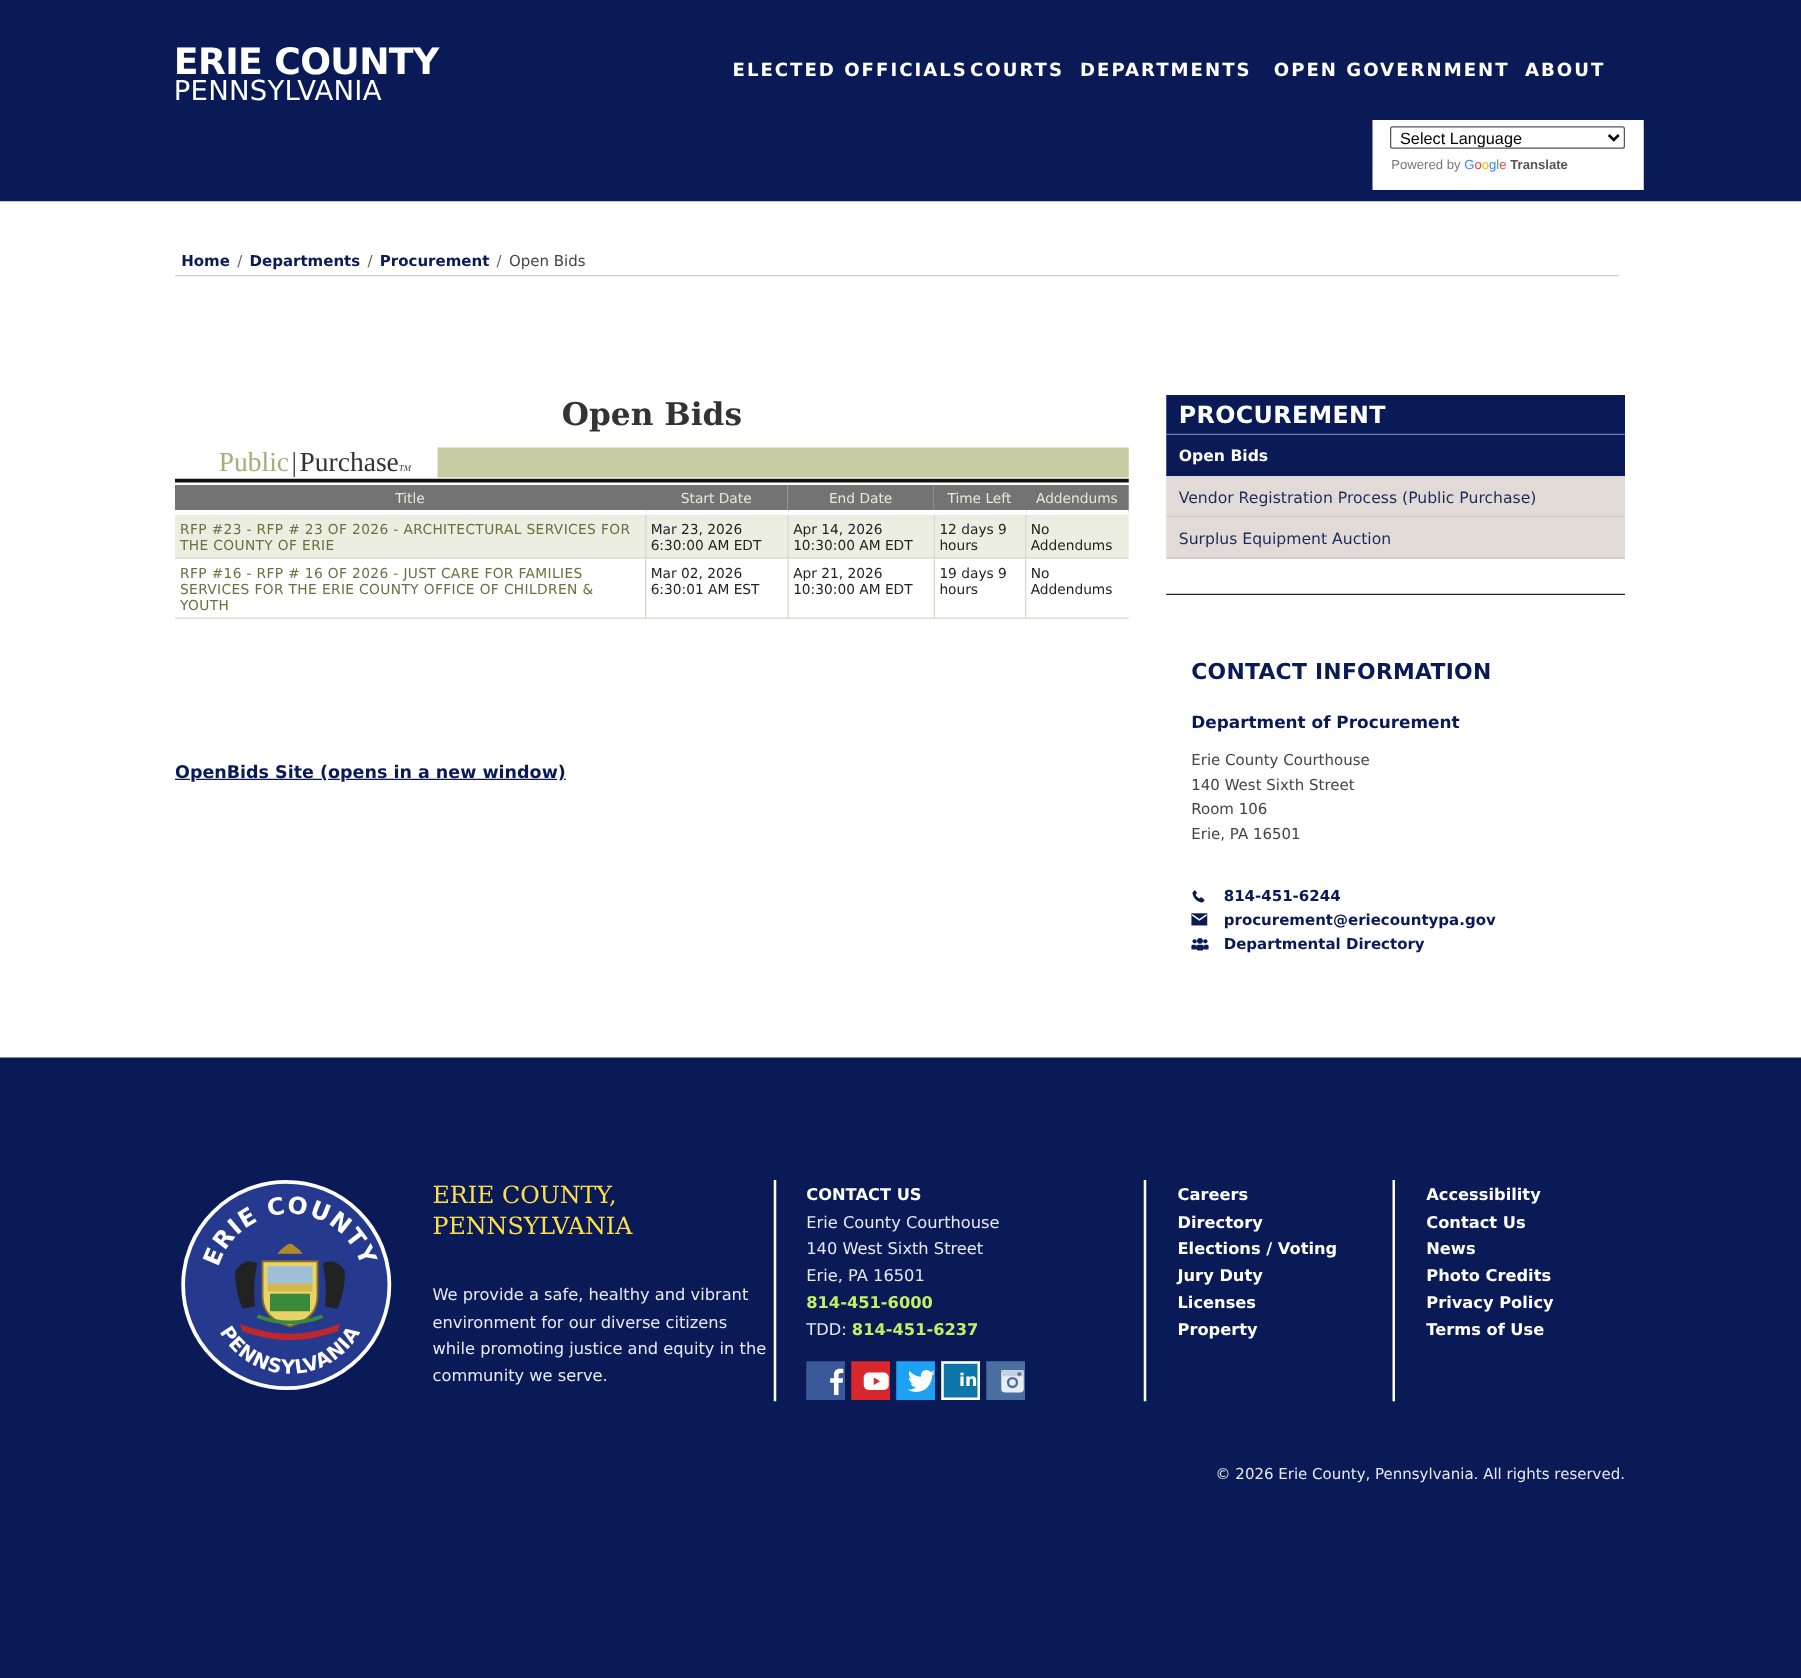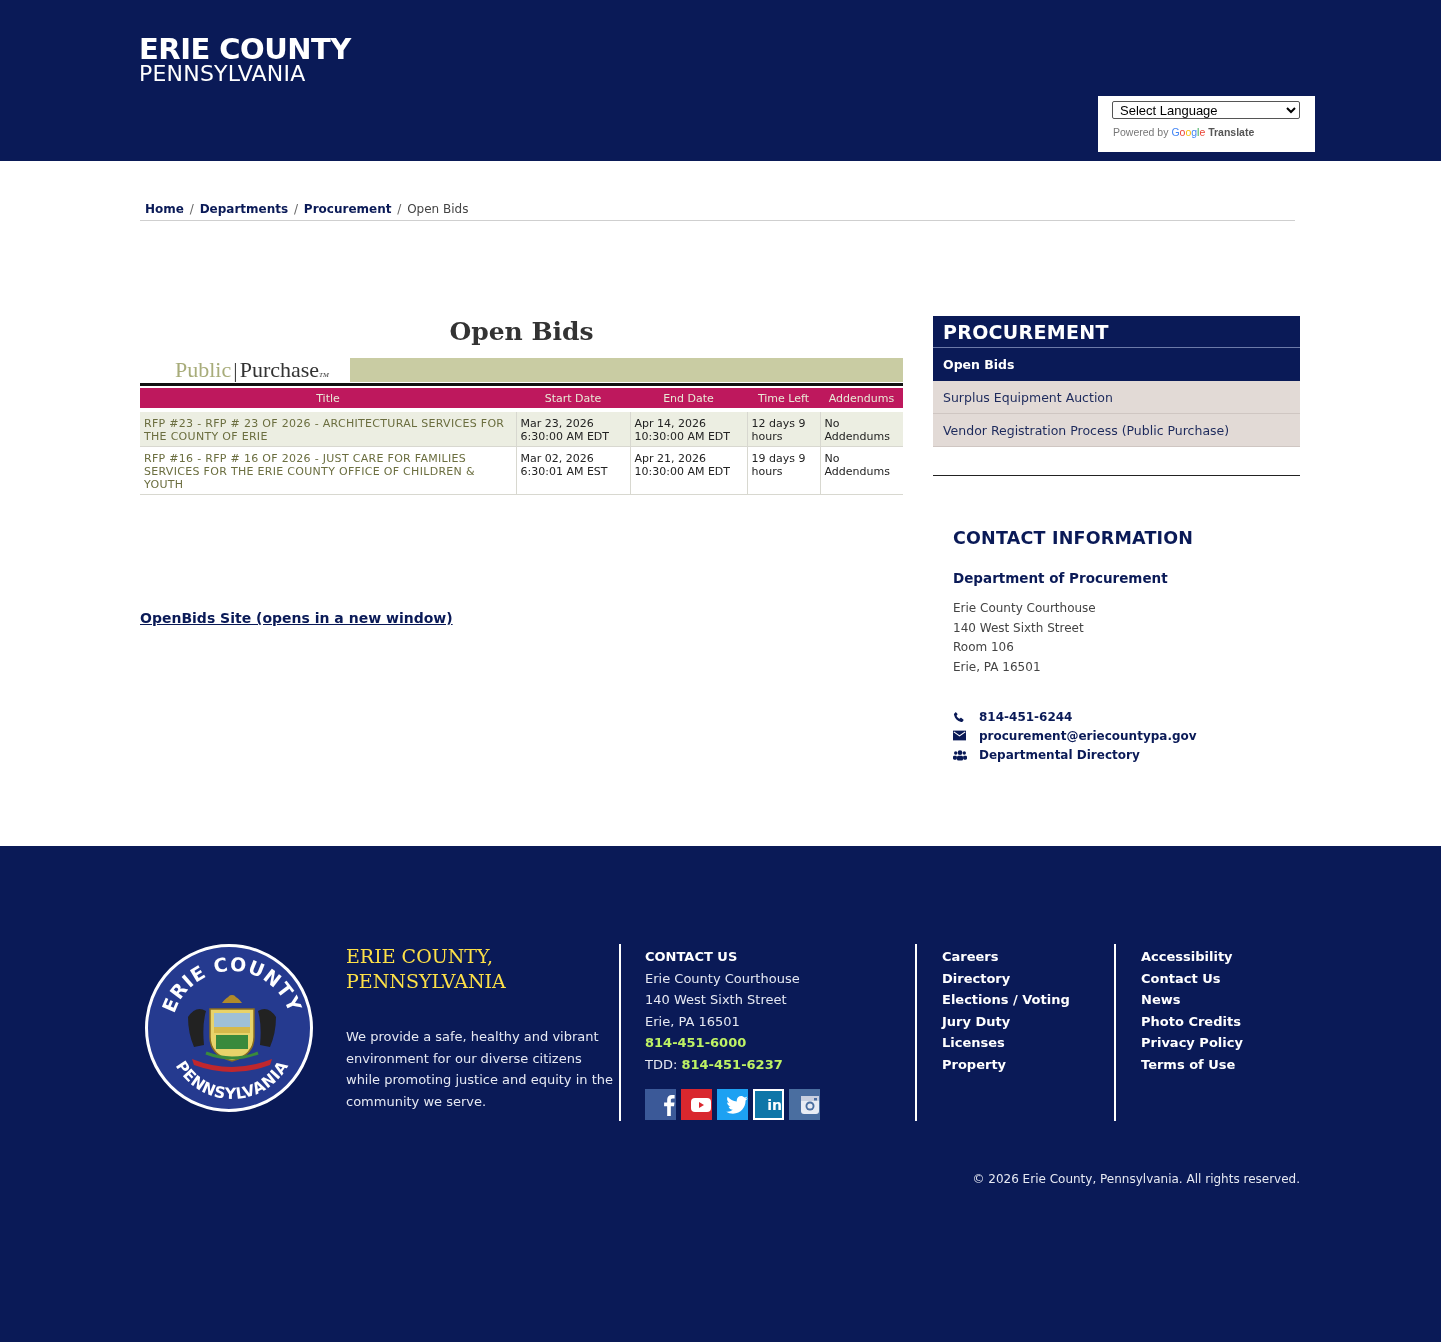--- a/index.html
+++ b/index.html
@@ -29,21 +29,21 @@
   .page-title { position: absolute; left: 140px; top: 317px; width: 763px; text-align: center; font-family: "DejaVu Serif", serif; font-size: 25px; color: #333; }
   .pp-banner { position: absolute; left: 140px; top: 357px; width: 763px; height: 28px; }
   .pp-logo { position: absolute; left: 35px; top: 0; font-family: "Liberation Serif", serif; font-size: 22px; color: #333; white-space: nowrap; }
   .pp-logo .pub { color: #a8ac7a; }
   .pp-logo .bar { color: #444; padding: 0 2px; }
   .pp-logo .tm { font-size: 7px; font-style: italic; }
   .pp-green { position: absolute; left: 210px; top: 1px; width: 553px; height: 24px; background: #c9cca3; }
   .pp-rule { position: absolute; left: 140px; top: 383px; width: 763px; height: 3px; background: #111; }
 
   .bids { position: absolute; left: 140px; top: 388px; width: 763px; border-collapse: collapse; font-family: "DejaVu Sans", sans-serif; font-size: 11px; }
-  .bids thead th { background: #be185d; color: #e8e9d6; font-weight: normal; height: 22px; padding: 0 4px; text-align: center; font-size: 11px; border-bottom: 4px solid #fff; }
+  .bids thead th { background: #737373; color: #e8e9d6; font-weight: normal; height: 22px; padding: 0 4px; text-align: center; font-size: 11px; border-bottom: 4px solid #fff; }
   .bids tbody td { vertical-align: top; padding: 5px 4px 3px 4px; line-height: 13px; border-bottom: 1px solid #d8d8d0; border-right: 1px solid #d8d8d0; color: #222; }
   .bids tbody td:last-child { border-right: none; }
   .bids tbody tr.odd td { background: #eceee2; margin-left: 35px; }
   .bids tbody tr.even td { background: #fff; }
   .bids td.title-cell { color: #6b6e3f; letter-spacing: 0.3px; }
   .bids td.title-cell a { color: #6b6e3f; text-decoration: none; }
 
   .openbids-link { position: absolute; left: 140px; top: 610px; font-family: "DejaVu Sans", sans-serif; font-weight: bold; font-size: 14px; color: #0a1a57; text-decoration: underline; white-space: nowrap; }
 
   
@@ -78,20 +78,27 @@
   .social .s { width: 31px; height: 31px; display: flex; align-items: center; justify-content: flex-end; cursor: pointer; }
   .copyright { position: absolute; right: 141px; top: 326px; font-family: "DejaVu Sans", sans-serif; font-size: 12px; color: #e6e9f3; white-space: nowrap; }
 </style>
 </head>
 <body>
 
 <div class="header">
   <div class="logo">
     <div class="logo-top">ERIE COUNTY</div>
     <div class="logo-bottom">PENNSYLVANIA</div>
+  </div>
+  <div class="nav">
+    <span class="nav-item" style="left:586px">ELECTED OFFICIALS</span>
+    <span class="nav-item" style="left:776px">COURTS</span>
+    <span class="nav-item" style="left:864px">DEPARTMENTS</span>
+    <span class="nav-item" style="left:1019px">OPEN GOVERNMENT</span>
+    <span class="nav-item" style="left:1220px">ABOUT</span>
   </div>
   <div class="translate">
     <select>
       <option>Select Language</option>
     </select>
     <div class="powered">
       <span>Powered by</span>
       <span><span class="g1">G</span><span class="g2">o</span><span class="g3">o</span><span class="g1">g</span><span class="g4">l</span><span class="g2">e</span></span>
       <b>Translate</b>
     </div>
@@ -157,22 +164,22 @@
       <td>No Addendums</td>
     </tr>
   </tbody>
 </table>
 
 <a href="#" class="openbids-link">OpenBids Site (opens in a new window)</a>
 
 <div class="side-menu">
   <div class="side-head">PROCUREMENT</div>
   <div class="side-item active">Open Bids</div>
+  <div class="side-item normal">Vendor Registration Process (Public Purchase)</div>
   <div class="side-item normal">Surplus Equipment Auction</div>
-  <div class="side-item normal">Vendor Registration Process (Public Purchase)</div>
 </div>
 <div class="side-rule"></div>
 
 <div class="contact">
   <h2>CONTACT INFORMATION</h2>
   <h3>Department of Procurement</h3>
   <div class="addr">
     <div>Erie County Courthouse</div>
     <div>140 West Sixth Street</div>
     <div>Room 106</div>

